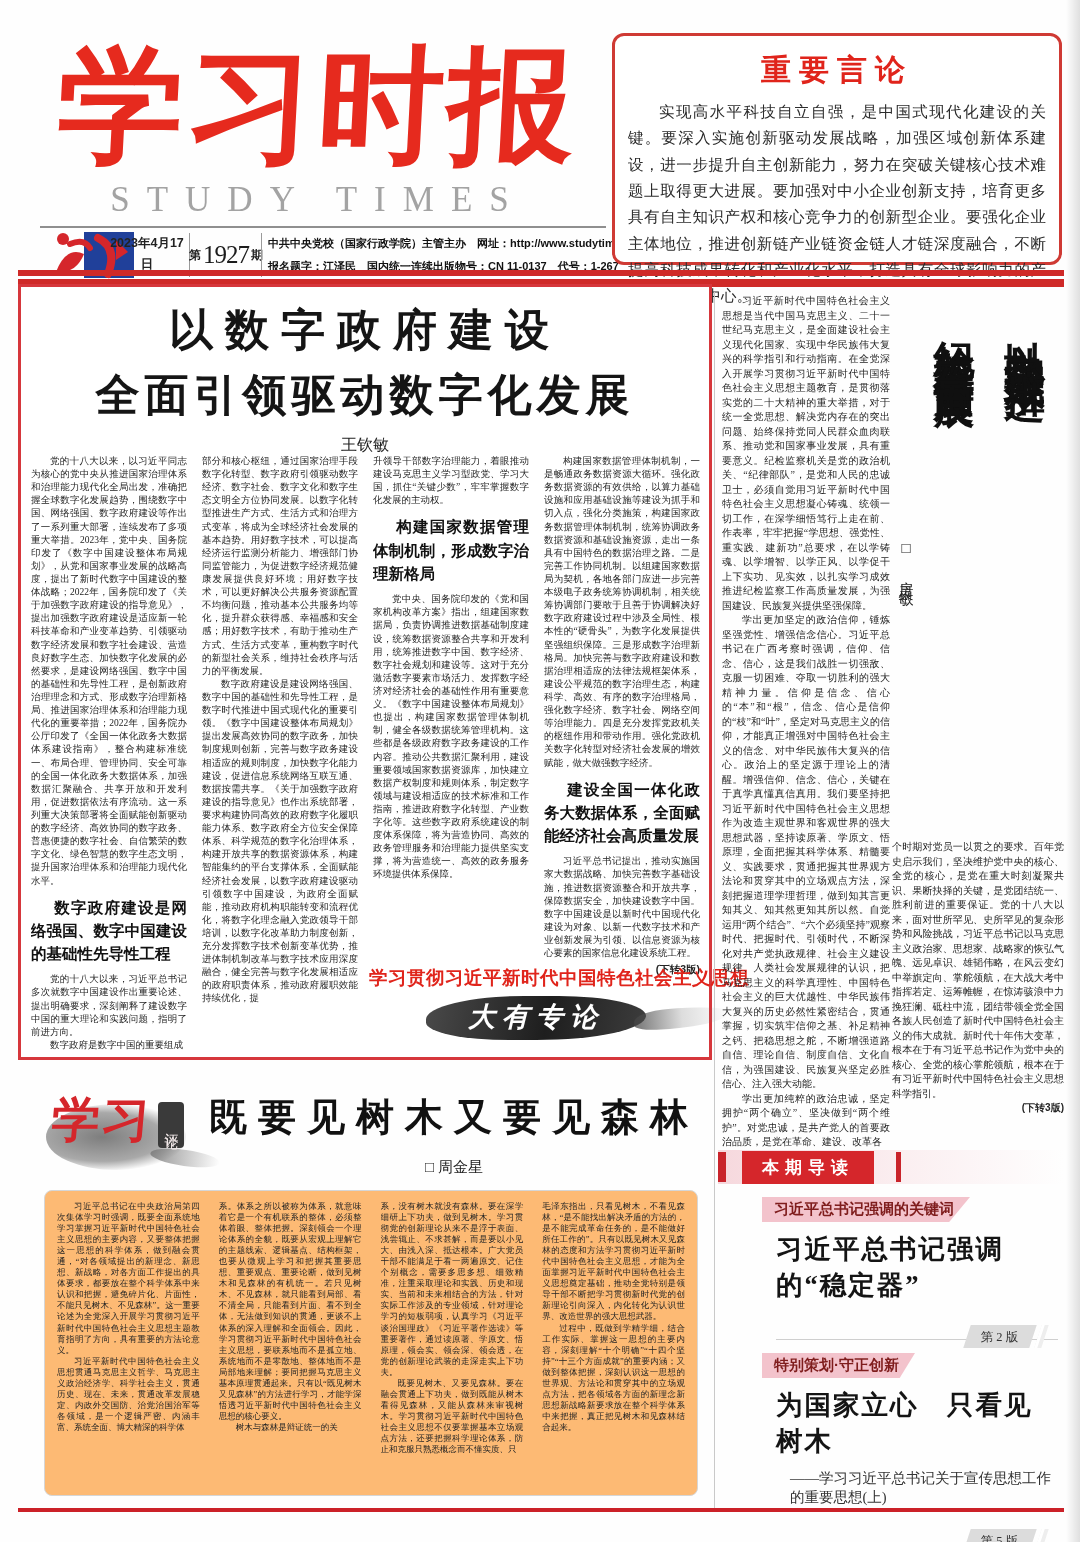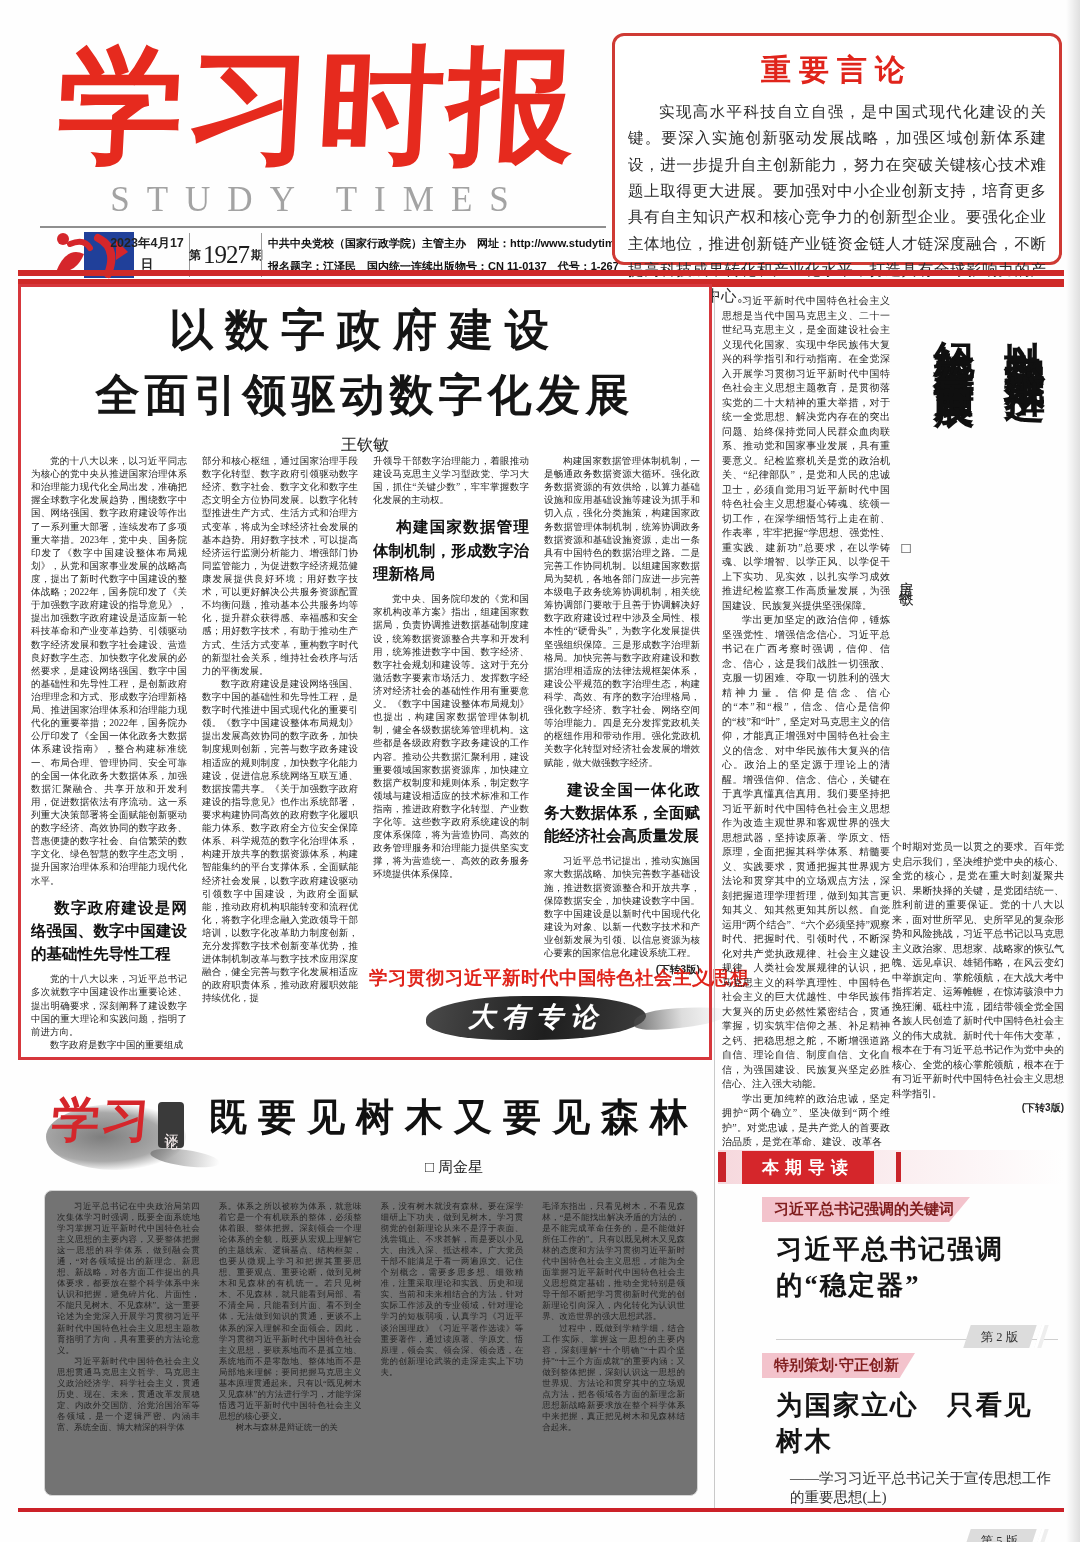--- a/index.html
+++ b/index.html
@@ -89,21 +89,21 @@
     transform:rotate(8deg); }
   .cm-zi { position:absolute; left:6px; top:2px; font-size:48px; font-weight:900; color:#d5262b;
     letter-spacing:2px; transform:skewX(-5deg); }
   .cm-seal { position:absolute; left:112px; top:16px; width:26px; height:46px; background:#3a3a3a;
     border-radius:4px; color:#f2e9e9; writing-mode:vertical-rl; text-align:center; line-height:26px;
     font-size:14px; letter-spacing:3px; }
   .cm-title { position:absolute; left:176px; top:14px; width:496px; margin:0; text-align:center;
     font-size:38px; font-weight:900; letter-spacing:11px; color:#111; }
   .cm-author { position:absolute; left:176px; top:80px; width:496px; text-align:center; font-size:15px; }
   .cm-colbox { position:absolute; left:14px; top:112px; width:654px; height:306px; box-sizing:border-box;
-    border:1px solid #d6d6d6; border-radius:8px; padding:10px 12px; display:flex; gap:19px; background:#737373; }
+    border:1px solid #d6d6d6; border-radius:8px; padding:10px 12px; display:flex; gap:19px; background:#fdba74; }
   .cm-col { flex:1; font-size:8.5px; line-height:1.3; text-align:justify; color:#242424; overflow:hidden; }
 
   
   .guide { position:absolute; left:718px; top:1150px; width:346px; height:360px; }
   .g-bannerrow { position:relative; height:34px;
     background:linear-gradient(90deg,#f6d8dd,#fbeff1 55%,rgba(255,255,255,0));padding-left:24px; }
   .g-leftbar { position:absolute; left:0; top:2px; width:8px; height:30px; background:#c9242b; }
   .g-banner { position:absolute; left:24px; top:1px; padding:5px 20px; background:#d5262b; color:#fff;
     font-size:17px; font-weight:700; letter-spacing:6px; font-family:"Liberation Sans",sans-serif; }
   .g-tick { position:absolute; left:178px; top:2px; width:5px; height:30px; background:#c9242b; }
@@ -245,20 +245,21 @@
       <div class="cm-col">
           <p>习近平总书记在中央政治局第四次集体学习时强调，既要全面系统地学习掌握习近平新时代中国特色社会主义思想的主要内容，又要整体把握这一思想的科学体系，做到融会贯通，“对各领域提出的新理念、新思想、新战略，对各方面工作提出的具体要求，都要放在整个科学体系中来认识和把握，避免碎片化、片面性，不能只见树木、不见森林”。这一重要论述为全党深入开展学习贯彻习近平新时代中国特色社会主义思想主题教育指明了方向，具有重要的方法论意义。</p>
           <p>习近平新时代中国特色社会主义思想贯通马克思主义哲学、马克思主义政治经济学、科学社会主义，贯通历史、现在、未来，贯通改革发展稳定、内政外交国防、治党治国治军等各领域，是一个逻辑严密、内涵丰富、系统全面、博大精深的科学体</p>
         </div>
       <div class="cm-col" data-noindent-first="">
           <p>系。体系之所以被称为体系，就意味着它是一个有机联系的整体，必须整体着眼、整体把握。深刻领会一个理论体系的全貌，既要从宏观上理解它的主题线索、逻辑基点、结构框架，也要从微观上学习和把握其重要思想、重要观点、重要论断，做到见树木和见森林的有机统一。若只见树木、不见森林，就只能看到局部、看不清全局，只能看到片面、看不到全体，无法做到知识的贯通，更谈不上体系的深入理解和全面领会。因此，学习贯彻习近平新时代中国特色社会主义思想，要联系地而不是孤立地、系统地而不是零散地、整体地而不是局部地来理解；要同把握马克思主义基本原理贯通起来。只有以“既见树木又见森林”的方法进行学习，才能学深悟透习近平新时代中国特色社会主义思想的核心要义。</p>
           <p>树木与森林是辩证统一的关</p>
         </div>
       <div class="cm-col" data-noindent-first="">
           <p>系，没有树木就没有森林。要在深学细研上下功夫，做到见树木。学习贯彻党的创新理论从来不是浮于表面、浅尝辄止、不求甚解，而是要以小见大、由浅入深、抵达根本。广大党员干部不能满足于看一两遍原文、记住个别概念，需要多思多想、细致精准，注重采取理论和实践、历史和现实、当前和未来相结合的方法，针对实际工作涉及的专业领域，针对理论学习的短板弱项，认真学习《习近平谈治国理政》《习近平著作选读》等重要著作，通过读原著、学原文、悟原理，领会实、领会深、领会透，在党的创新理论武装的走深走实上下功夫。</p>
+          <p>既要见树木、又要见森林。要在融会贯通上下功夫，做到既能从树木看得见森林，又能从森林来审视树木。学习贯彻习近平新时代中国特色社会主义思想不仅要掌握基本立场观点方法，还要把握科学理论体系，防止和克服只熟悉概念而不懂实质、只</p>
         </div>
       <div class="cm-col" data-noindent-first="">
           <p>毛泽东指出，只看见树木，不看见森林，“是不能找出解决矛盾的方法的，是不能完成革命任务的，是不能做好所任工作的”。只有以既见树木又见森林的态度和方法学习贯彻习近平新时代中国特色社会主义思想，才能为全面掌握习近平新时代中国特色社会主义思想奠定基础，推动全党特别是领导干部不断把学习贯彻新时代党的创新理论引向深入，内化转化为认识世界、改造世界的强大思想武器。</p>
           <p>过程中，既做到学精学细，结合工作实际、掌握这一思想的主要内容，深刻理解“十个明确”“十四个坚持”“十三个方面成就”的重要内涵；又做到整体把握，深刻认识这一思想的世界观、方法论和贯穿其中的立场观点方法，把各领域各方面的新理念新思想新战略新要求放在整个科学体系中来把握，真正把见树木和见森林结合起来。</p>
         </div>
     </div>
   </section>
 
   <section class="guide">
     <div class="g-bannerrow">

